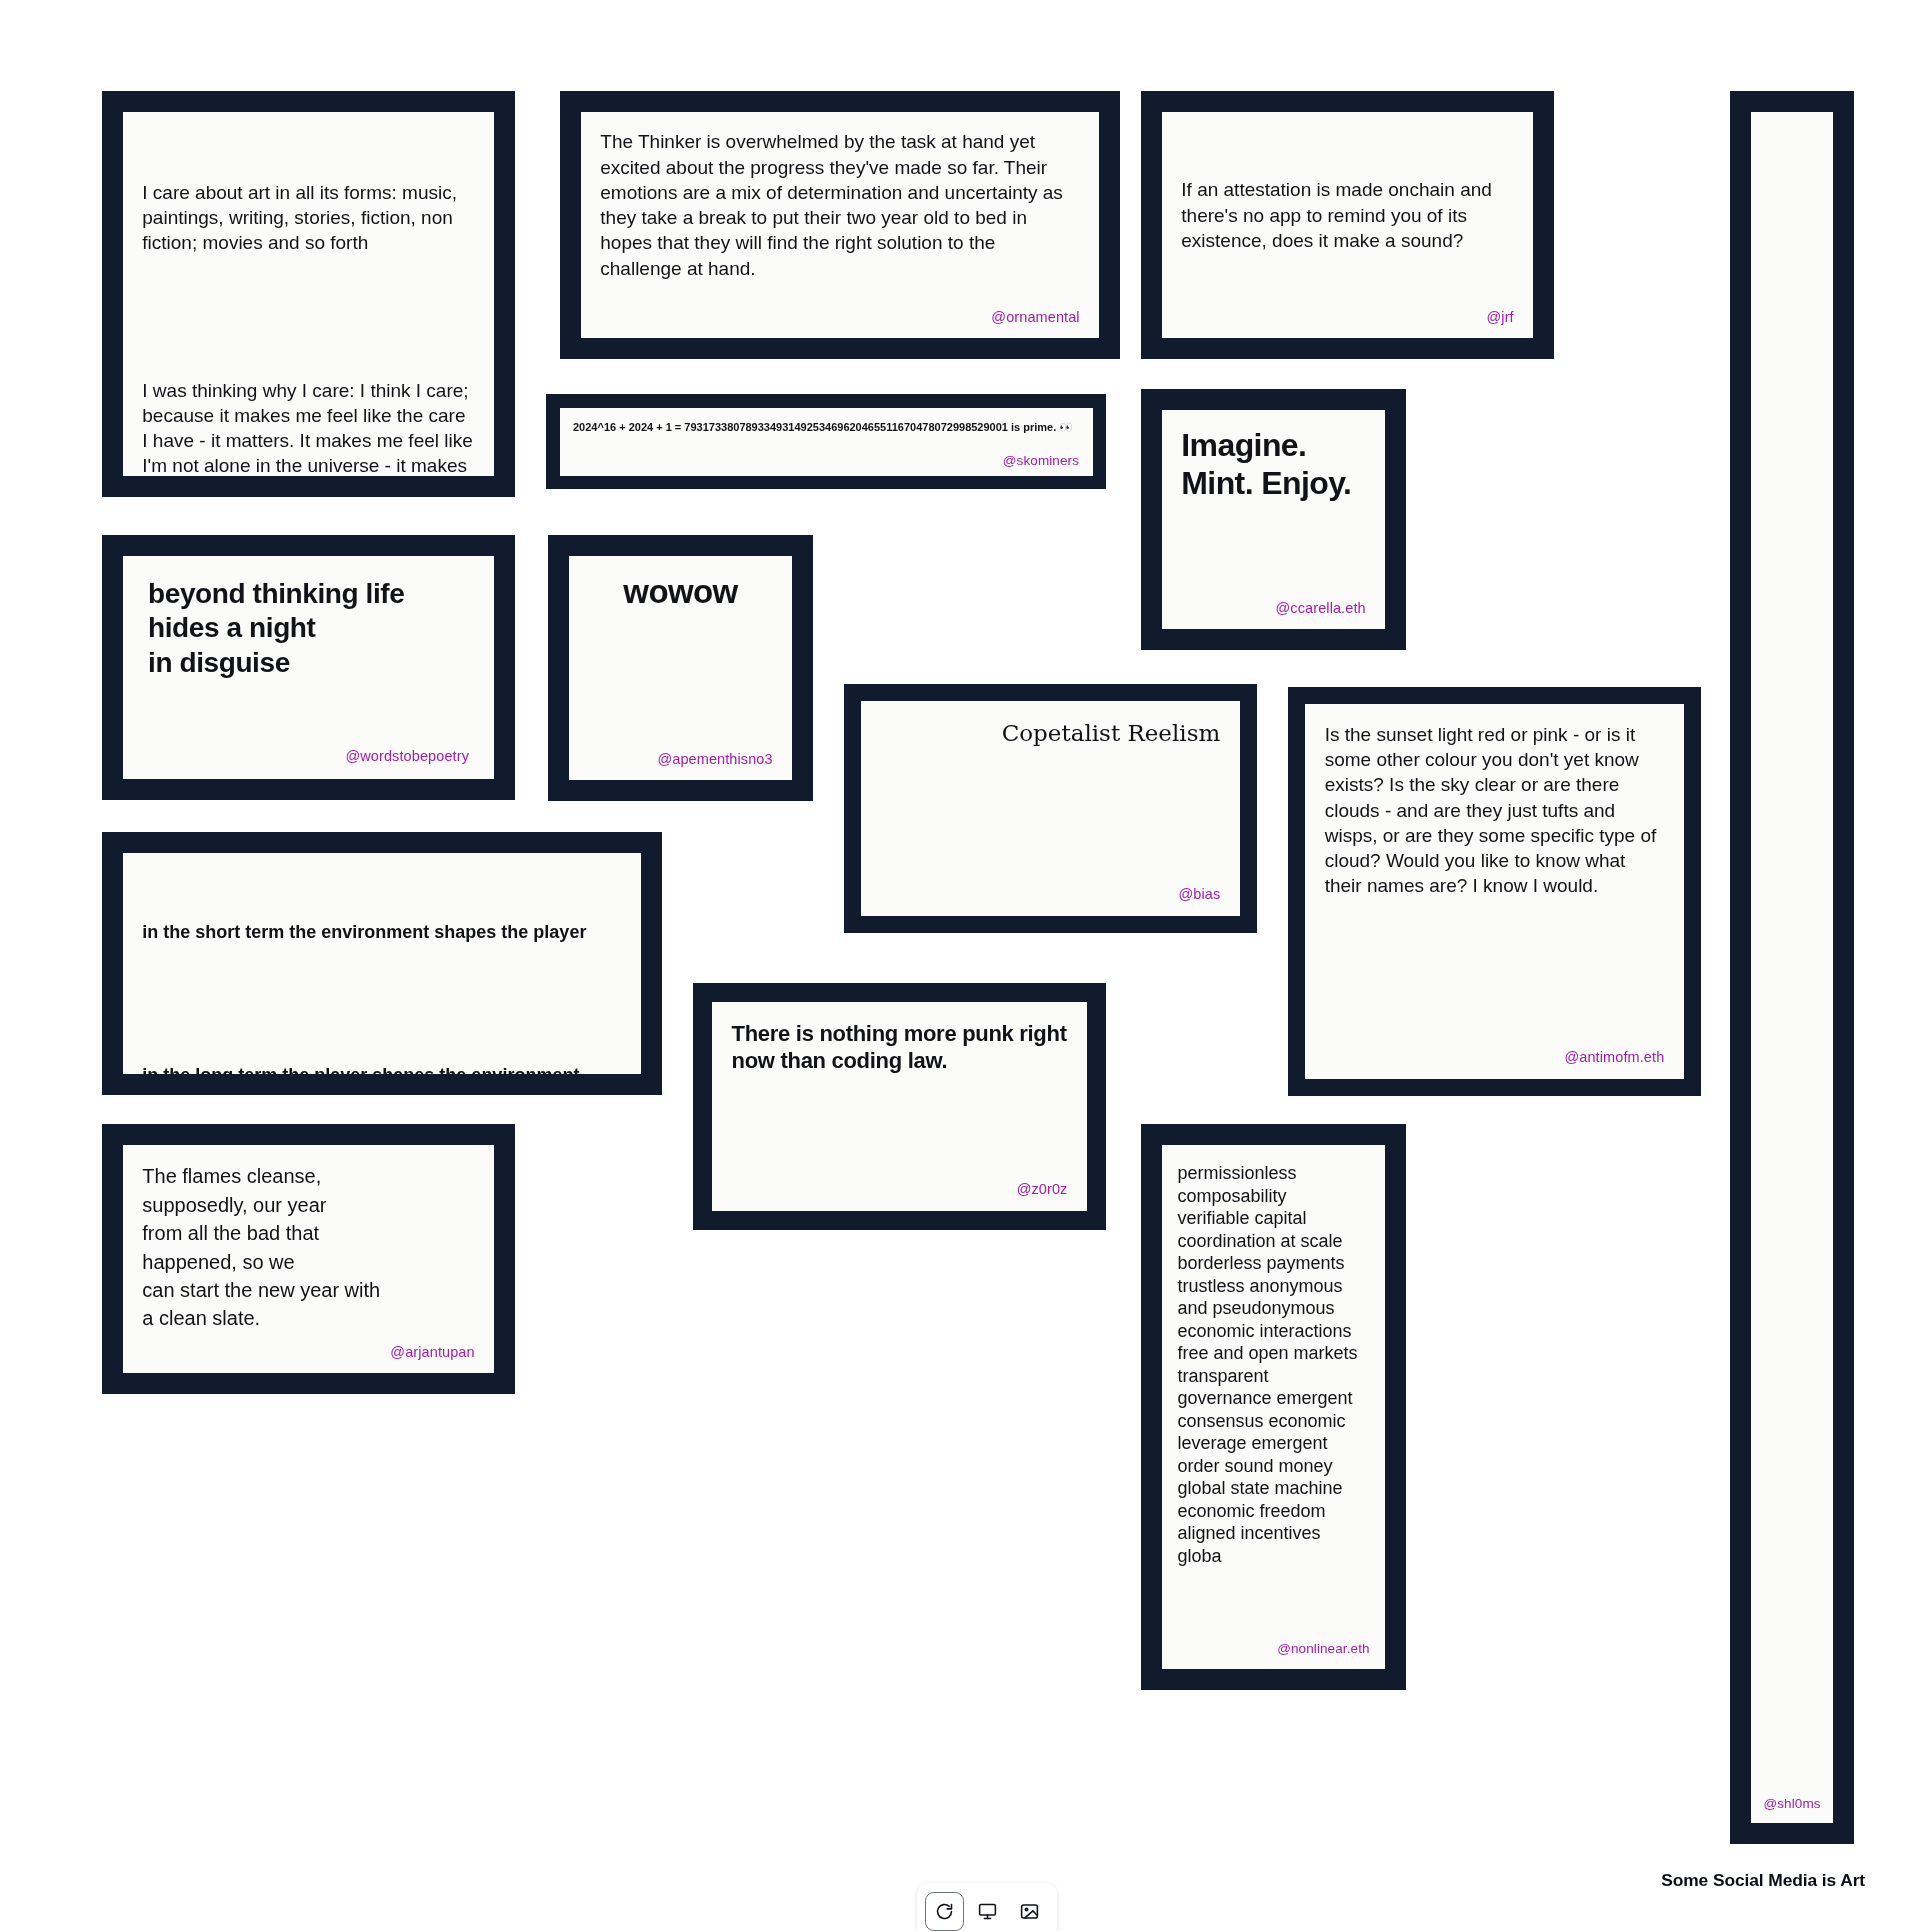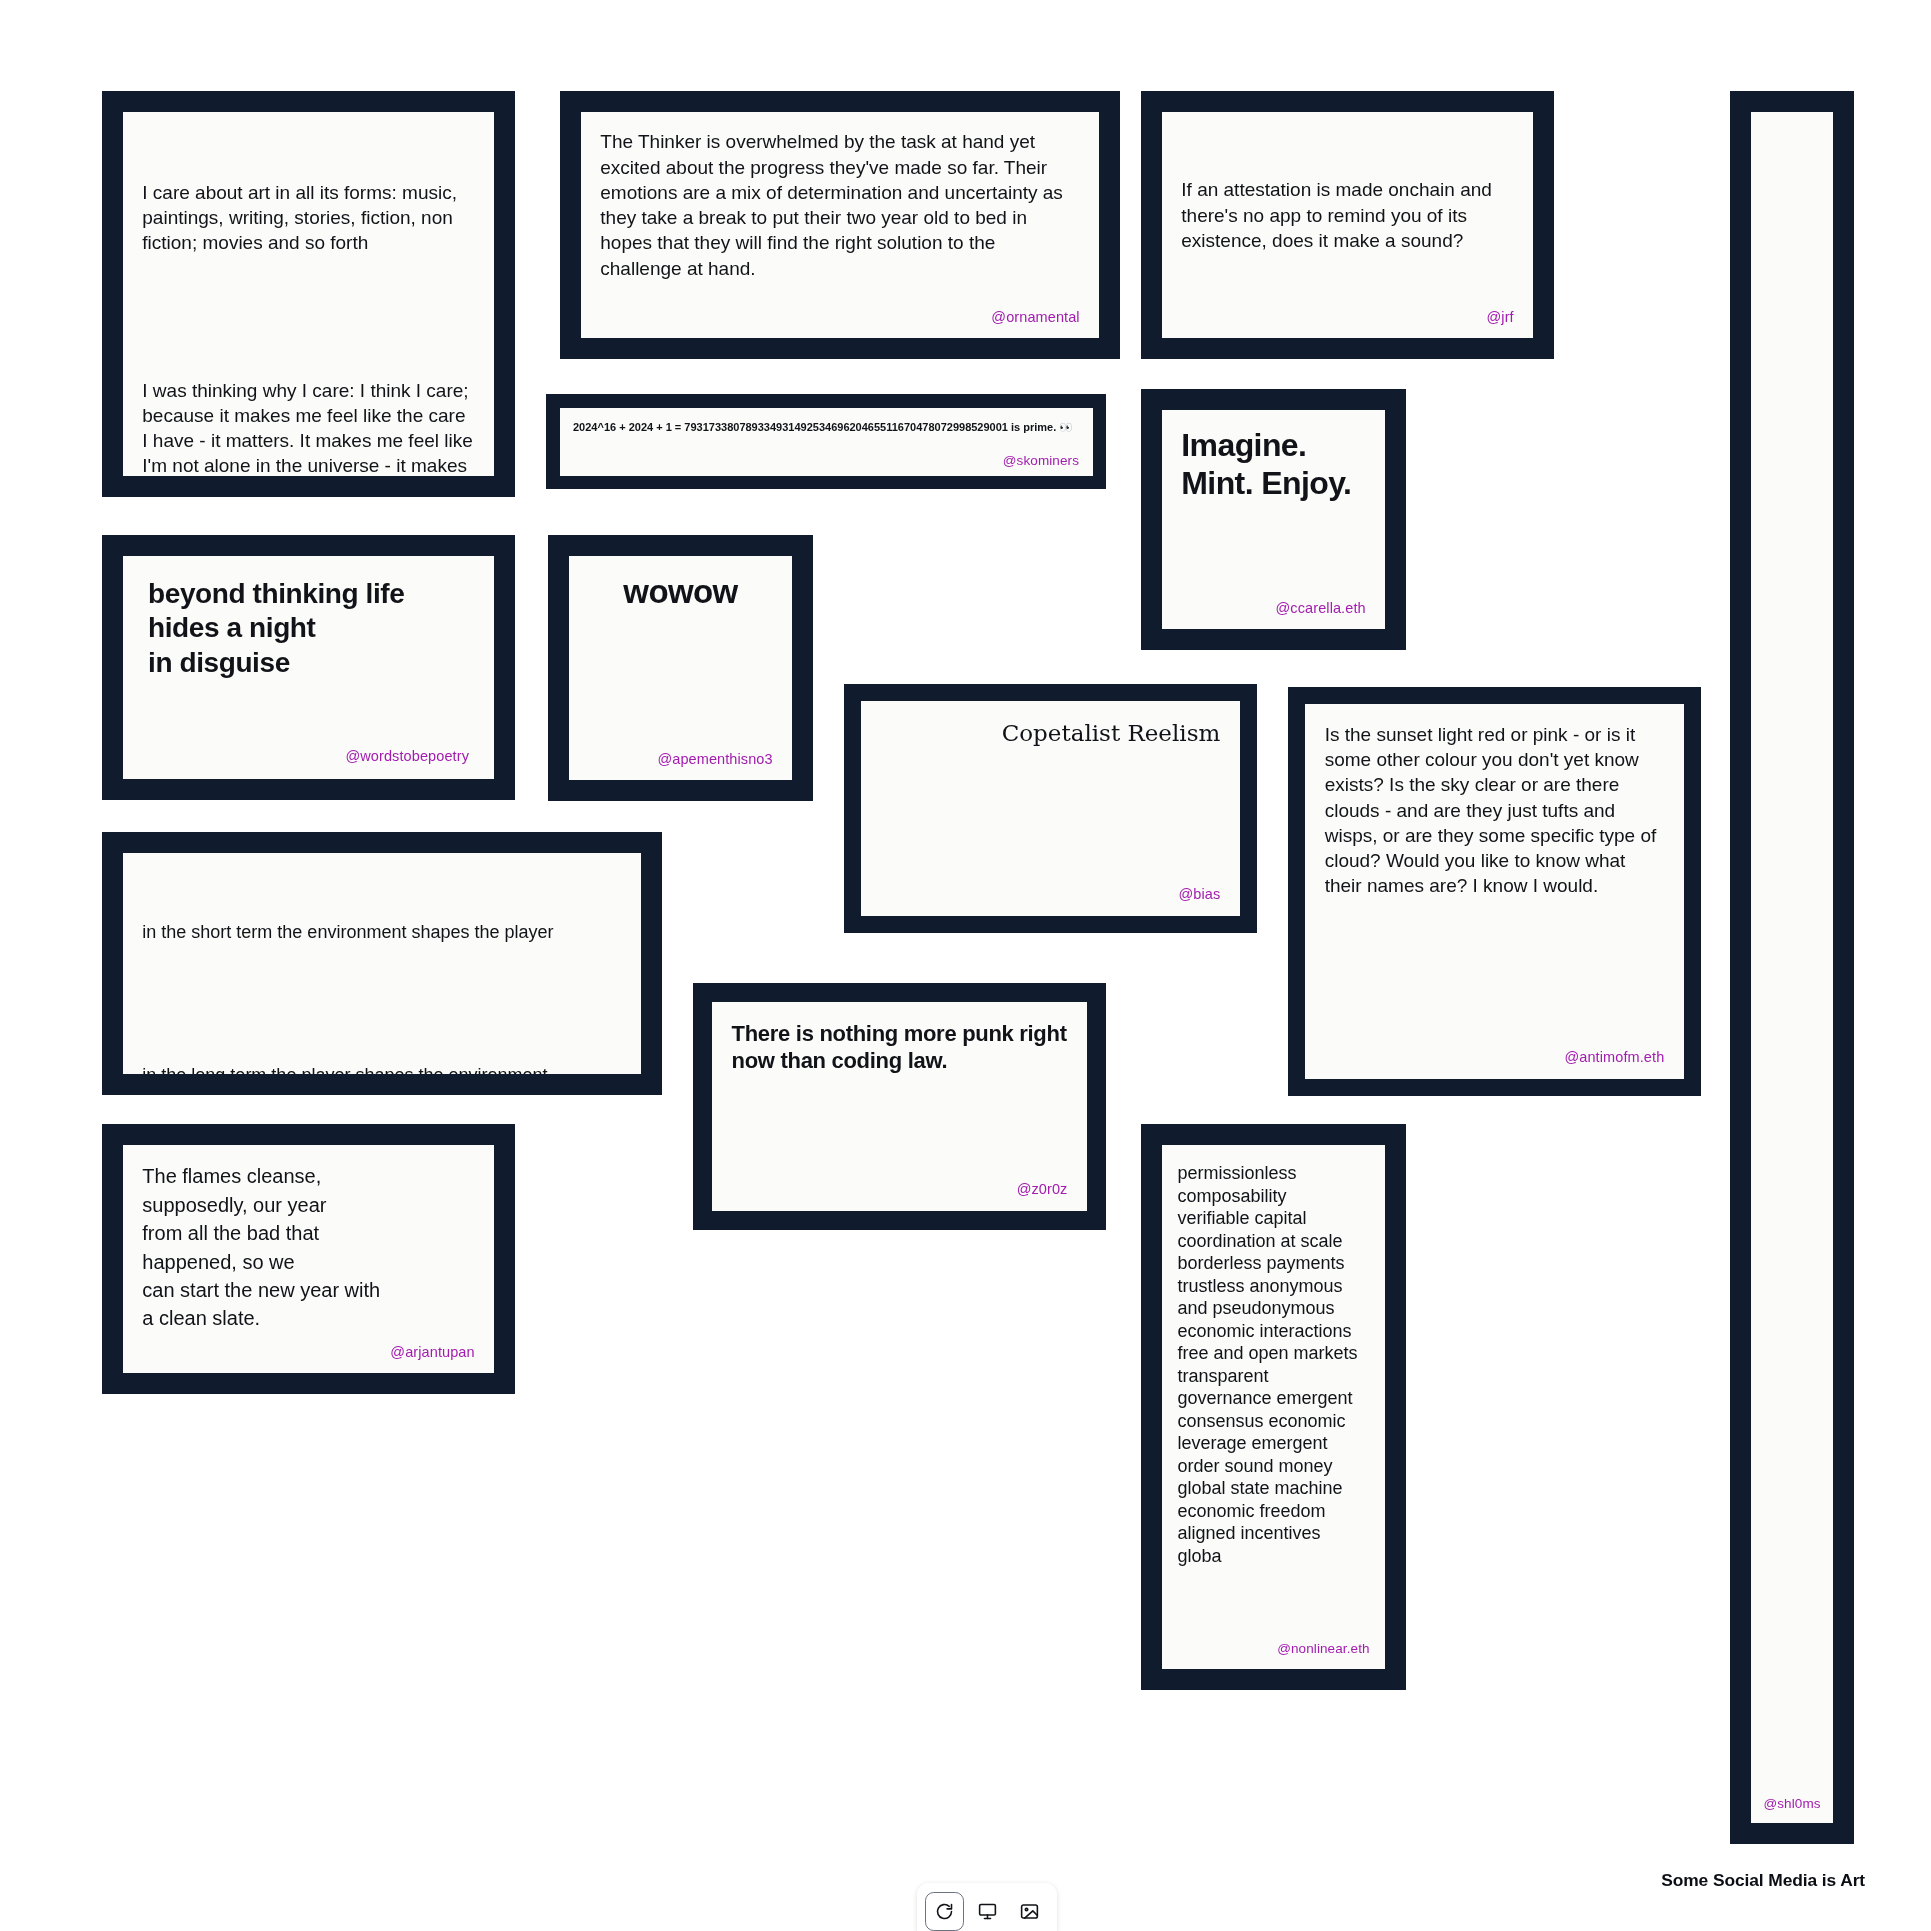--- a/index.html
+++ b/index.html
@@ -53,21 +53,21 @@
 
   
   .t-plain {
     font-size: 19px;
     line-height: 1.33;
     font-weight: 400;
   }
   .t-plain-sm {
     font-size: 18px;
     line-height: 1.37;
-    font-weight: 400;
+    font-weight: 700;
   }
   .t-bold {
     font-weight: 700;
     font-size: 28px;
     line-height: 1.23;
     letter-spacing: -0.4px;
   }
   .t-bold-xl {
     font-weight: 700;
     font-size: 32px;

